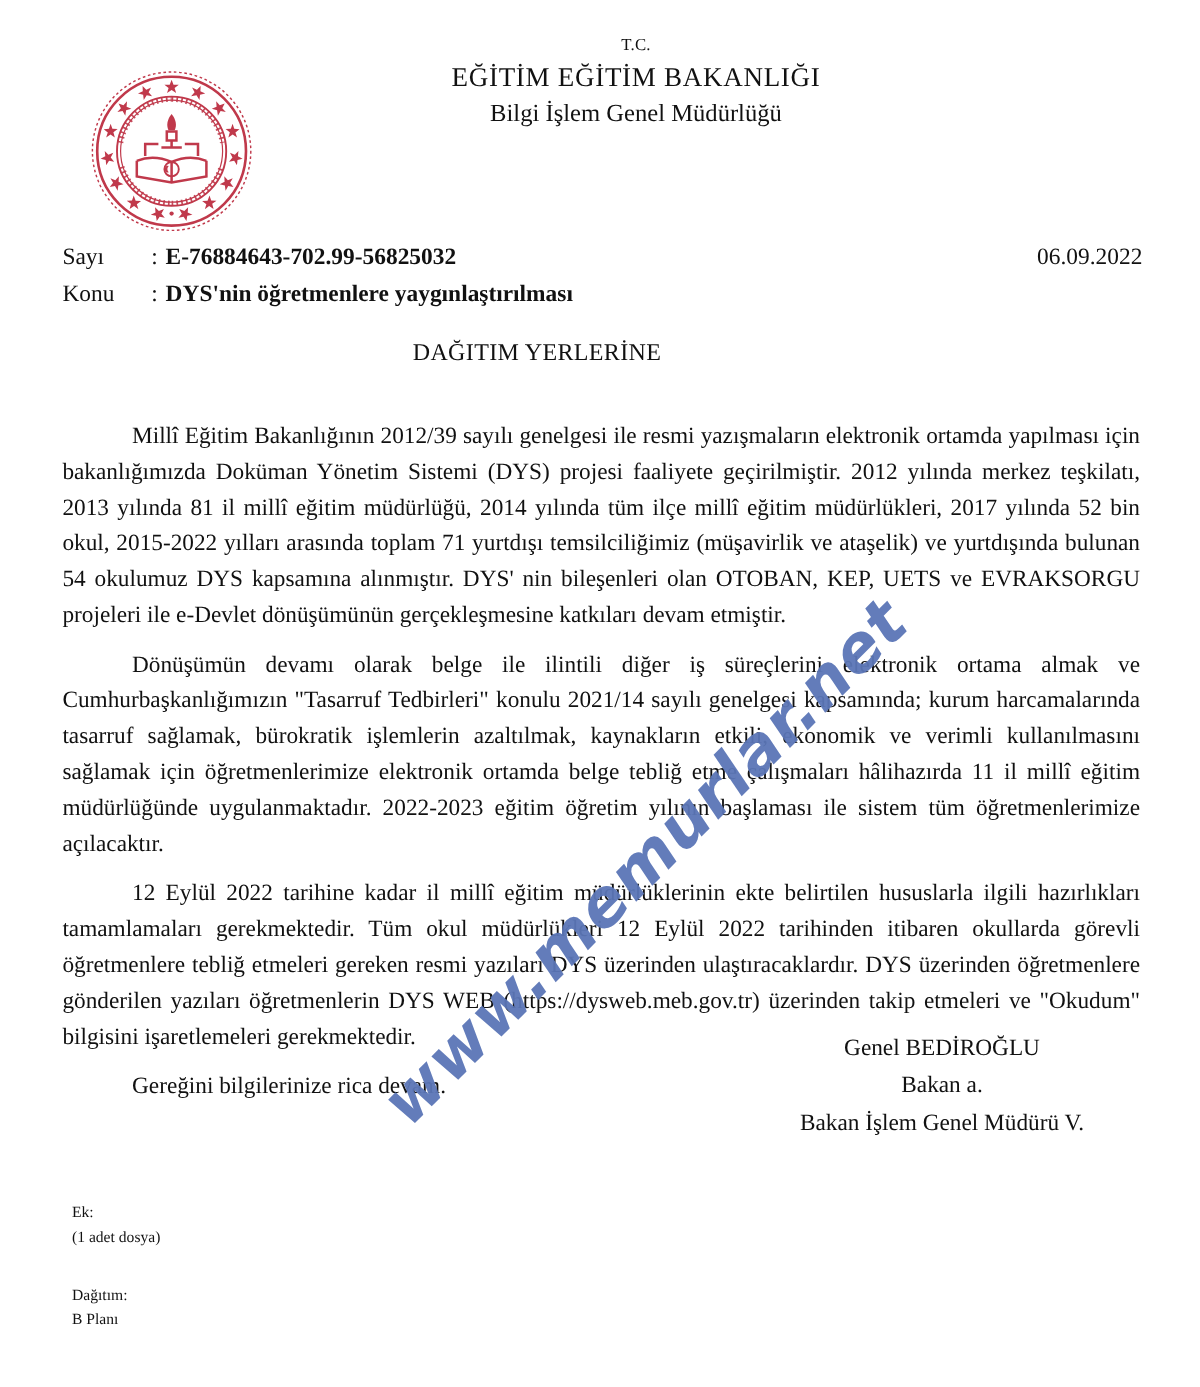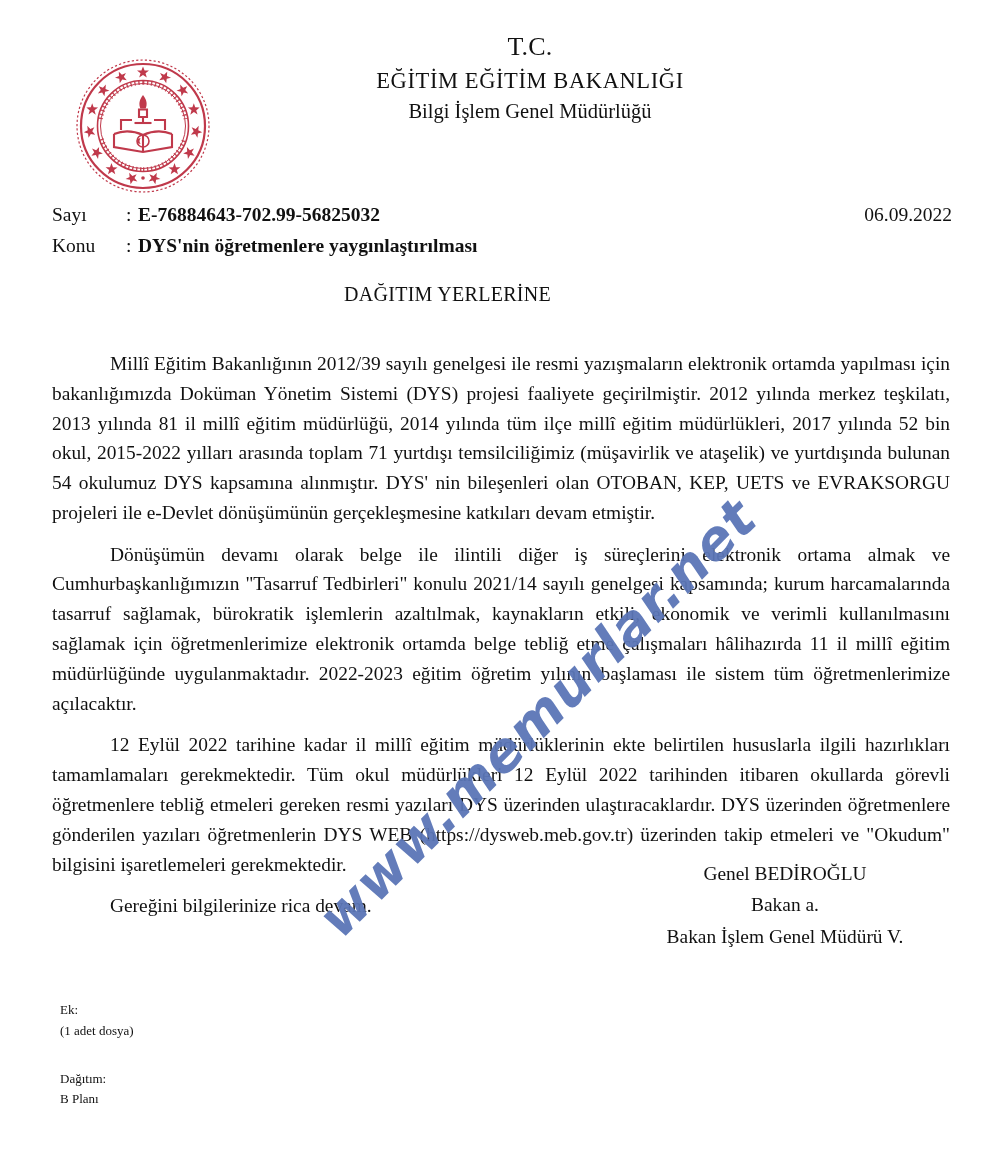--- a/index.html
+++ b/index.html
@@ -40,21 +40,21 @@
 
   .header-text {
     position: absolute;
     left: 230px;
     top: 6px;
     width: 600px;
     text-align: center;
     line-height: 1.30;
   }
   .hdr-tc {
-    font-size: 26px;
+    font-size: 14px;
     letter-spacing: 0.2px;
   }
   .hdr-ministry {
     font-size: 22.5px;
     letter-spacing: 0.6px;
     margin-top: 2px;
   }
   .hdr-dept {
     font-size: 20.5px;
     margin-top: 3px;

